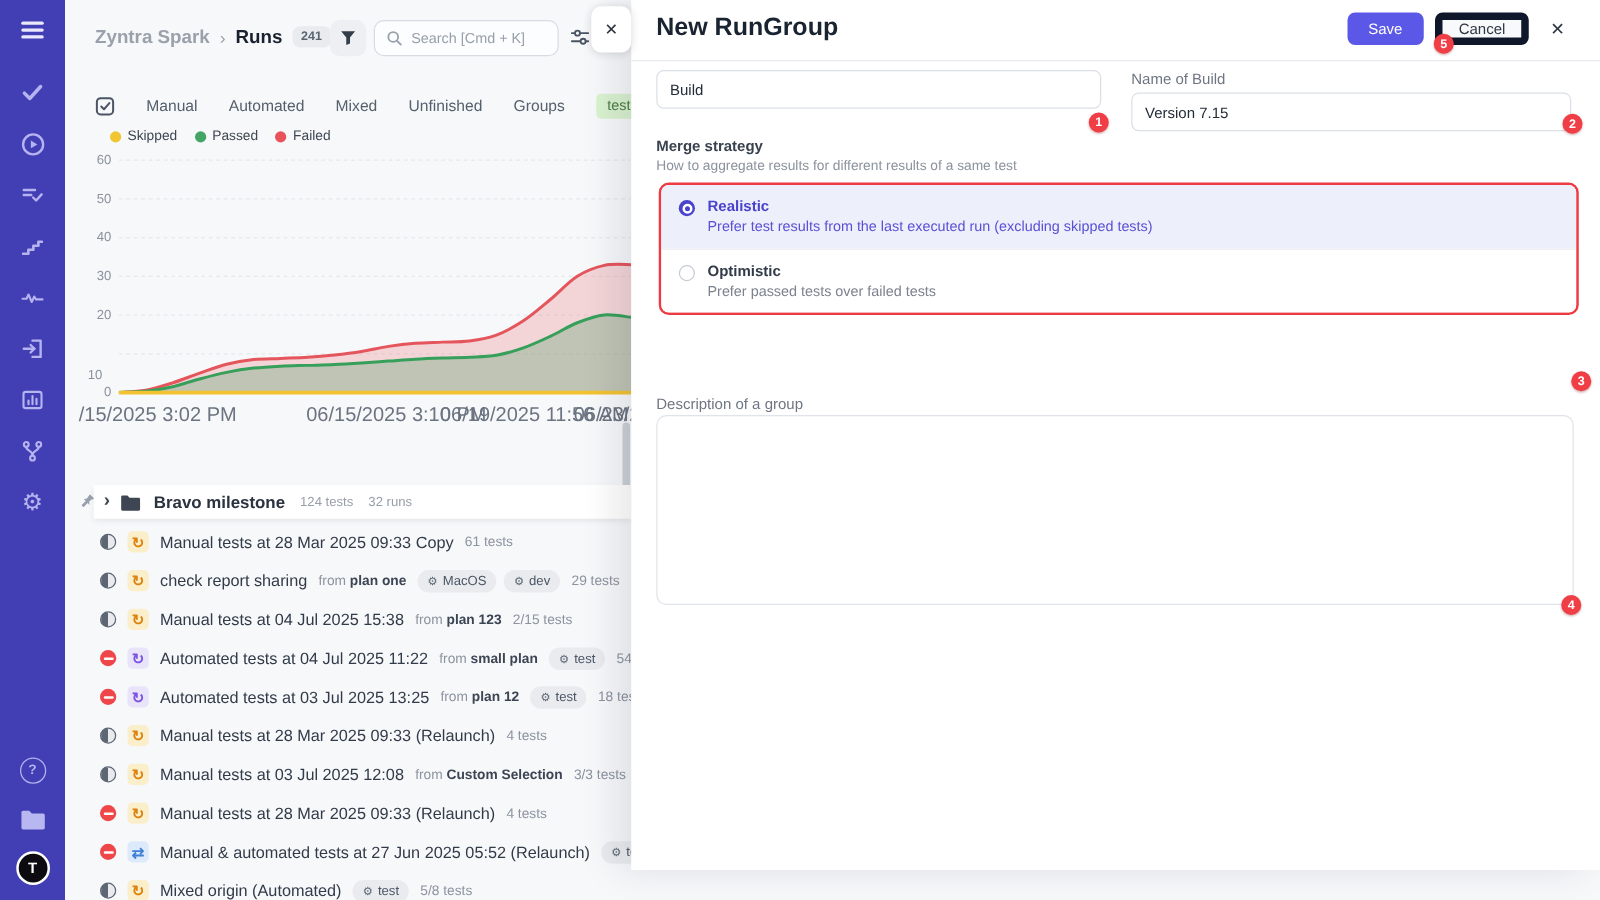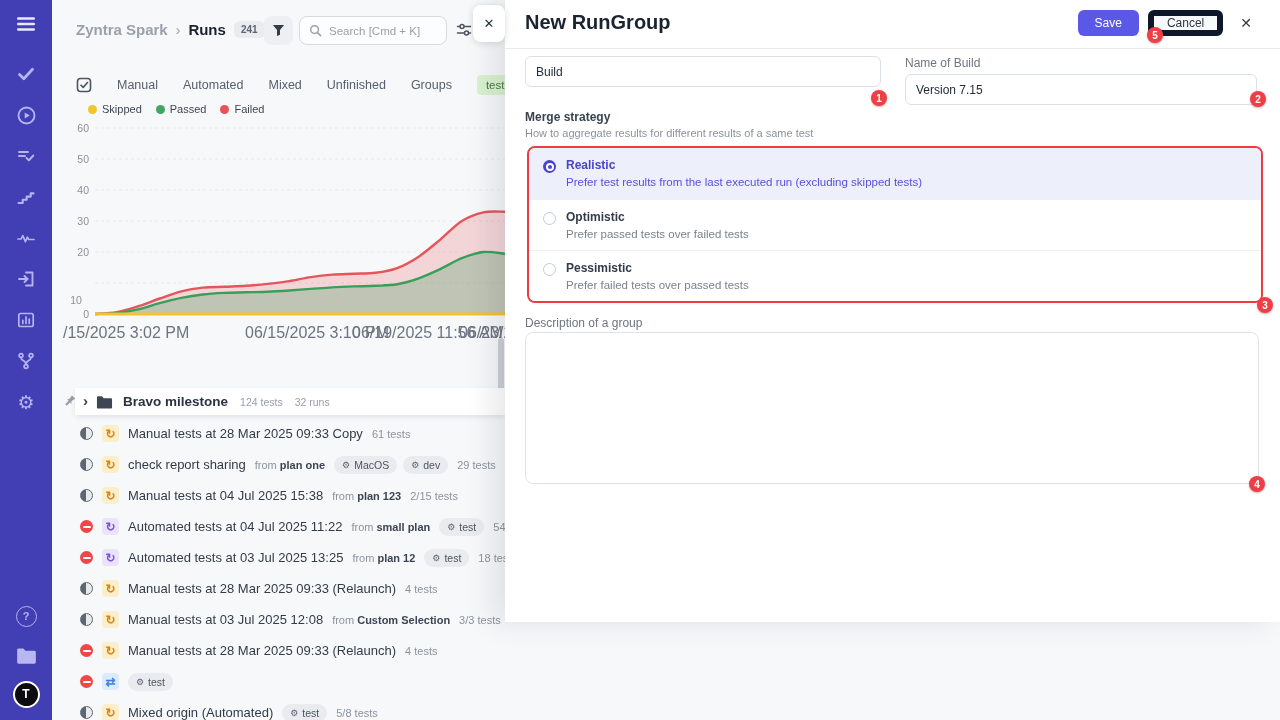--- a/index.html
+++ b/index.html
@@ -69,21 +69,21 @@
   .run-from b{color:#3c4553;font-size:11px;}
   .run-badges{display:flex;gap:6px;}
   .pill{background:#e9ebef;color:#4b5563;font-size:10.5px;border-radius:9px;padding:3px 8px;display:inline-flex;align-items:center;gap:4px;}
   .gear-mini{font-style:normal;font-size:9px;color:#5a6472;}
   .run-meta{font-size:11px;color:#8b939f;}
   
   .drawer-close-tab{position:absolute;left:473px;top:5px;width:32px;height:37px;background:#fff;border:none;
     border-radius:8px;box-shadow:0 1px 7px rgba(20,30,45,.16);z-index:30;cursor:pointer;
     font-size:13px;color:#2c3440;display:flex;align-items:center;justify-content:center;}
   
-  .drawer{position:absolute;left:505px;top:0;width:775px;height:622px;background:#ffffff;z-index:20;
+  .drawer{position:absolute;left:505px;top:0;width:775px;height:696px;background:#ffffff;z-index:20;
     box-shadow:-12px 0 28px rgba(16,24,40,.10);box-sizing:border-box;}
   .drawer header{position:relative;height:48px;border-bottom:1px solid #e8eaee;}
   .drawer h1{margin:0;position:absolute;left:20px;top:11px;font-size:20px;font-weight:700;color:#1a2330;}
   .actions{position:absolute;right:26px;top:10px;display:flex;align-items:center;gap:9px;}
   .save{background:#5b58e8;color:#fff;border:none;border-radius:6px;height:26px;padding:0 17px;font-size:12px;cursor:pointer;font-family:inherit;}
   .cancel{background:#f8f9fa;color:#2e3744;border:6px solid #0f172a;border-radius:6px;height:26px;padding:0 13px;font-size:12px;cursor:pointer;font-family:inherit;text-align:center;}
   .xbtn{background:none;border:none;font-size:14px;color:#2e3744;cursor:pointer;margin-left:6px;padding:0 2px;}
   .field{position:absolute;}
   .f-group{left:20px;top:56px;width:356px;}
   .f-name{left:400px;top:56px;width:352px;}
@@ -369,20 +369,21 @@
         <div class="run-row">
     <span class="st-icon" data-status="blocked"></span>
     <span class="kind-icon" data-kind="manual">↻</span>
     <span class="run-title">Manual tests at 28 Mar 2025 09:33 (Relaunch)</span>
 
     <span class="run-meta">4 tests</span>
   </div>
         <div class="run-row">
     <span class="st-icon" data-status="blocked"></span>
     <span class="kind-icon" data-kind="mixed">⇄</span>
+    <span class="run-title">Manual &amp; automated tests at 27 Jun 2025 05:52 (Relaunch)</span>
 
     <span class="run-badges">
             <span class="pill"><i class="gear-mini">⚙</i>test</span>
           </span>
 
   </div>
         <div class="run-row">
     <span class="st-icon" data-status="half"></span>
     <span class="kind-icon" data-kind="manual">↻</span>
     <span class="run-title">Mixed origin (Automated)</span>
@@ -432,27 +433,20 @@
           <div class="opt-desc">Prefer test results from the last executed run (excluding skipped tests)</div>
         </div>
       </div>
       <div class="opt">
         <span class="radio"></span>
         <div>
           <div class="opt-name">Optimistic</div>
           <div class="opt-desc">Prefer passed tests over failed tests</div>
         </div>
       </div>
-      <div class="opt">
-        <span class="radio"></span>
-        <div>
-          <div class="opt-name">Pessimistic</div>
-          <div class="opt-desc">Prefer failed tests over passed tests</div>
-        </div>
-      </div>
     </div>
 
     <label class="desc-label">Description of a group</label>
     <textarea class="textarea" style=""></textarea>
   </section>
 
   <span class="abadge b1">1</span>
   <span class="abadge b2">2</span>
   <span class="abadge b3">3</span>
   <span class="abadge b4">4</span>

